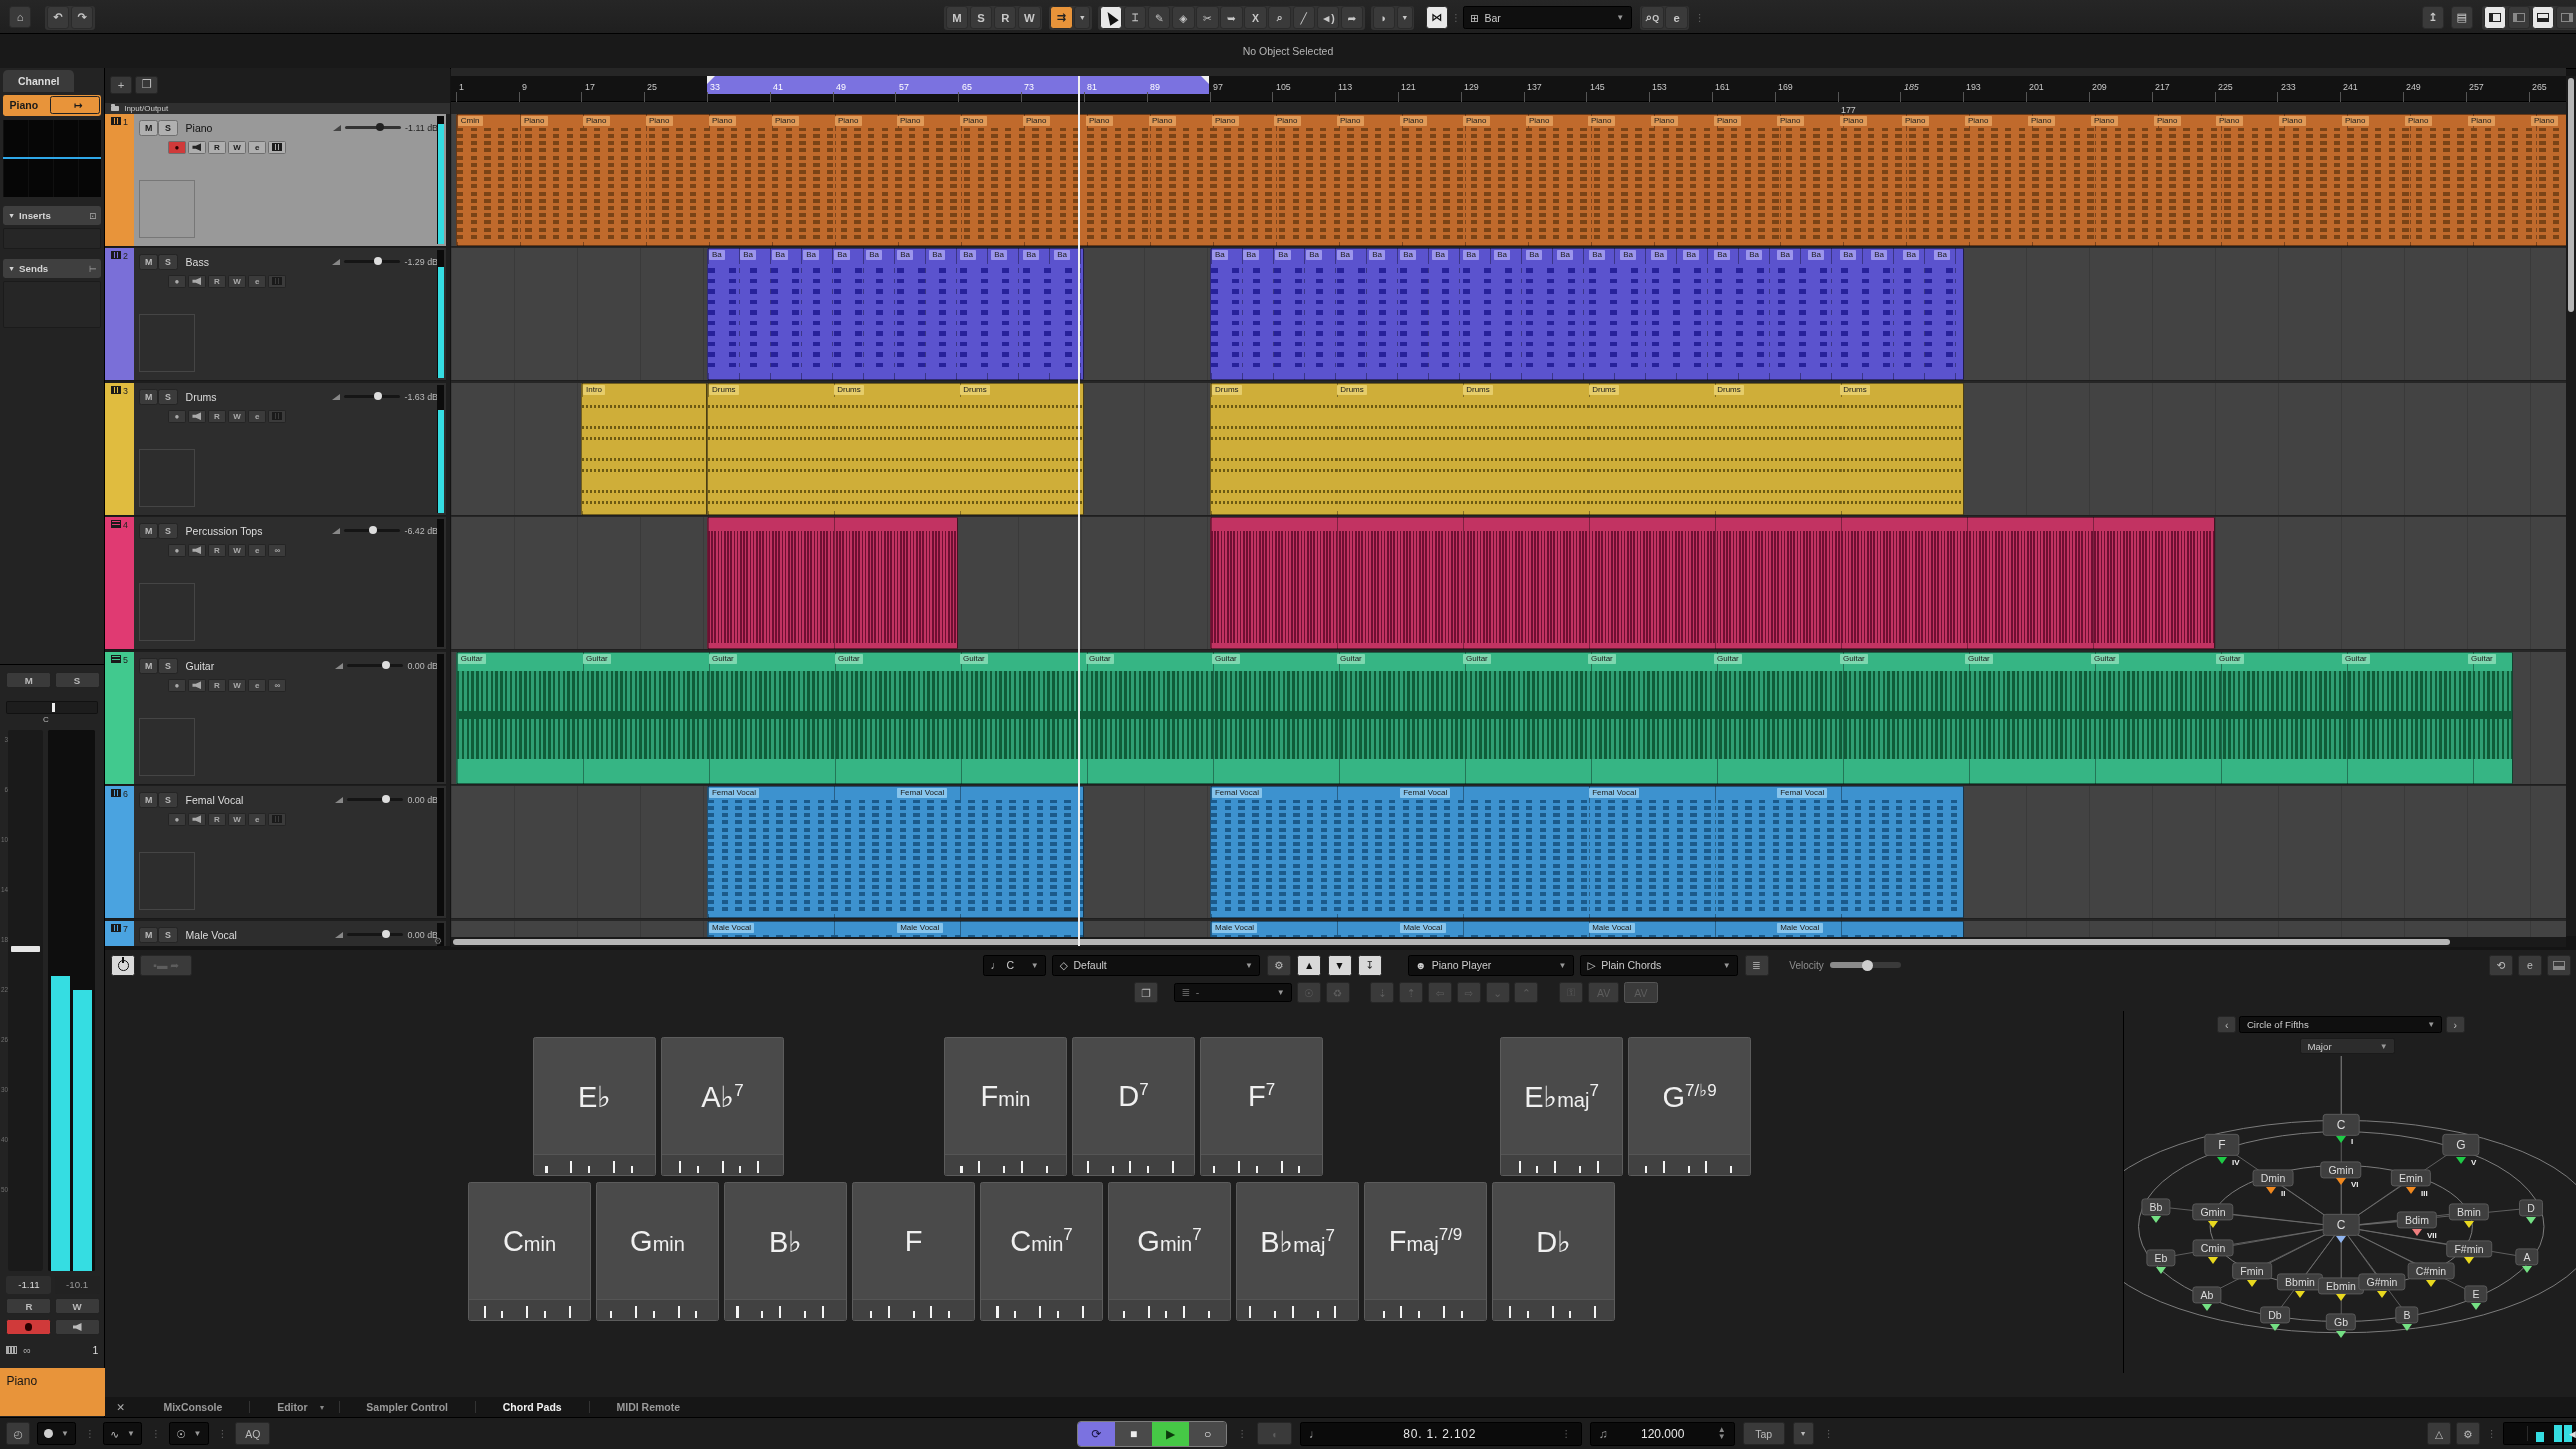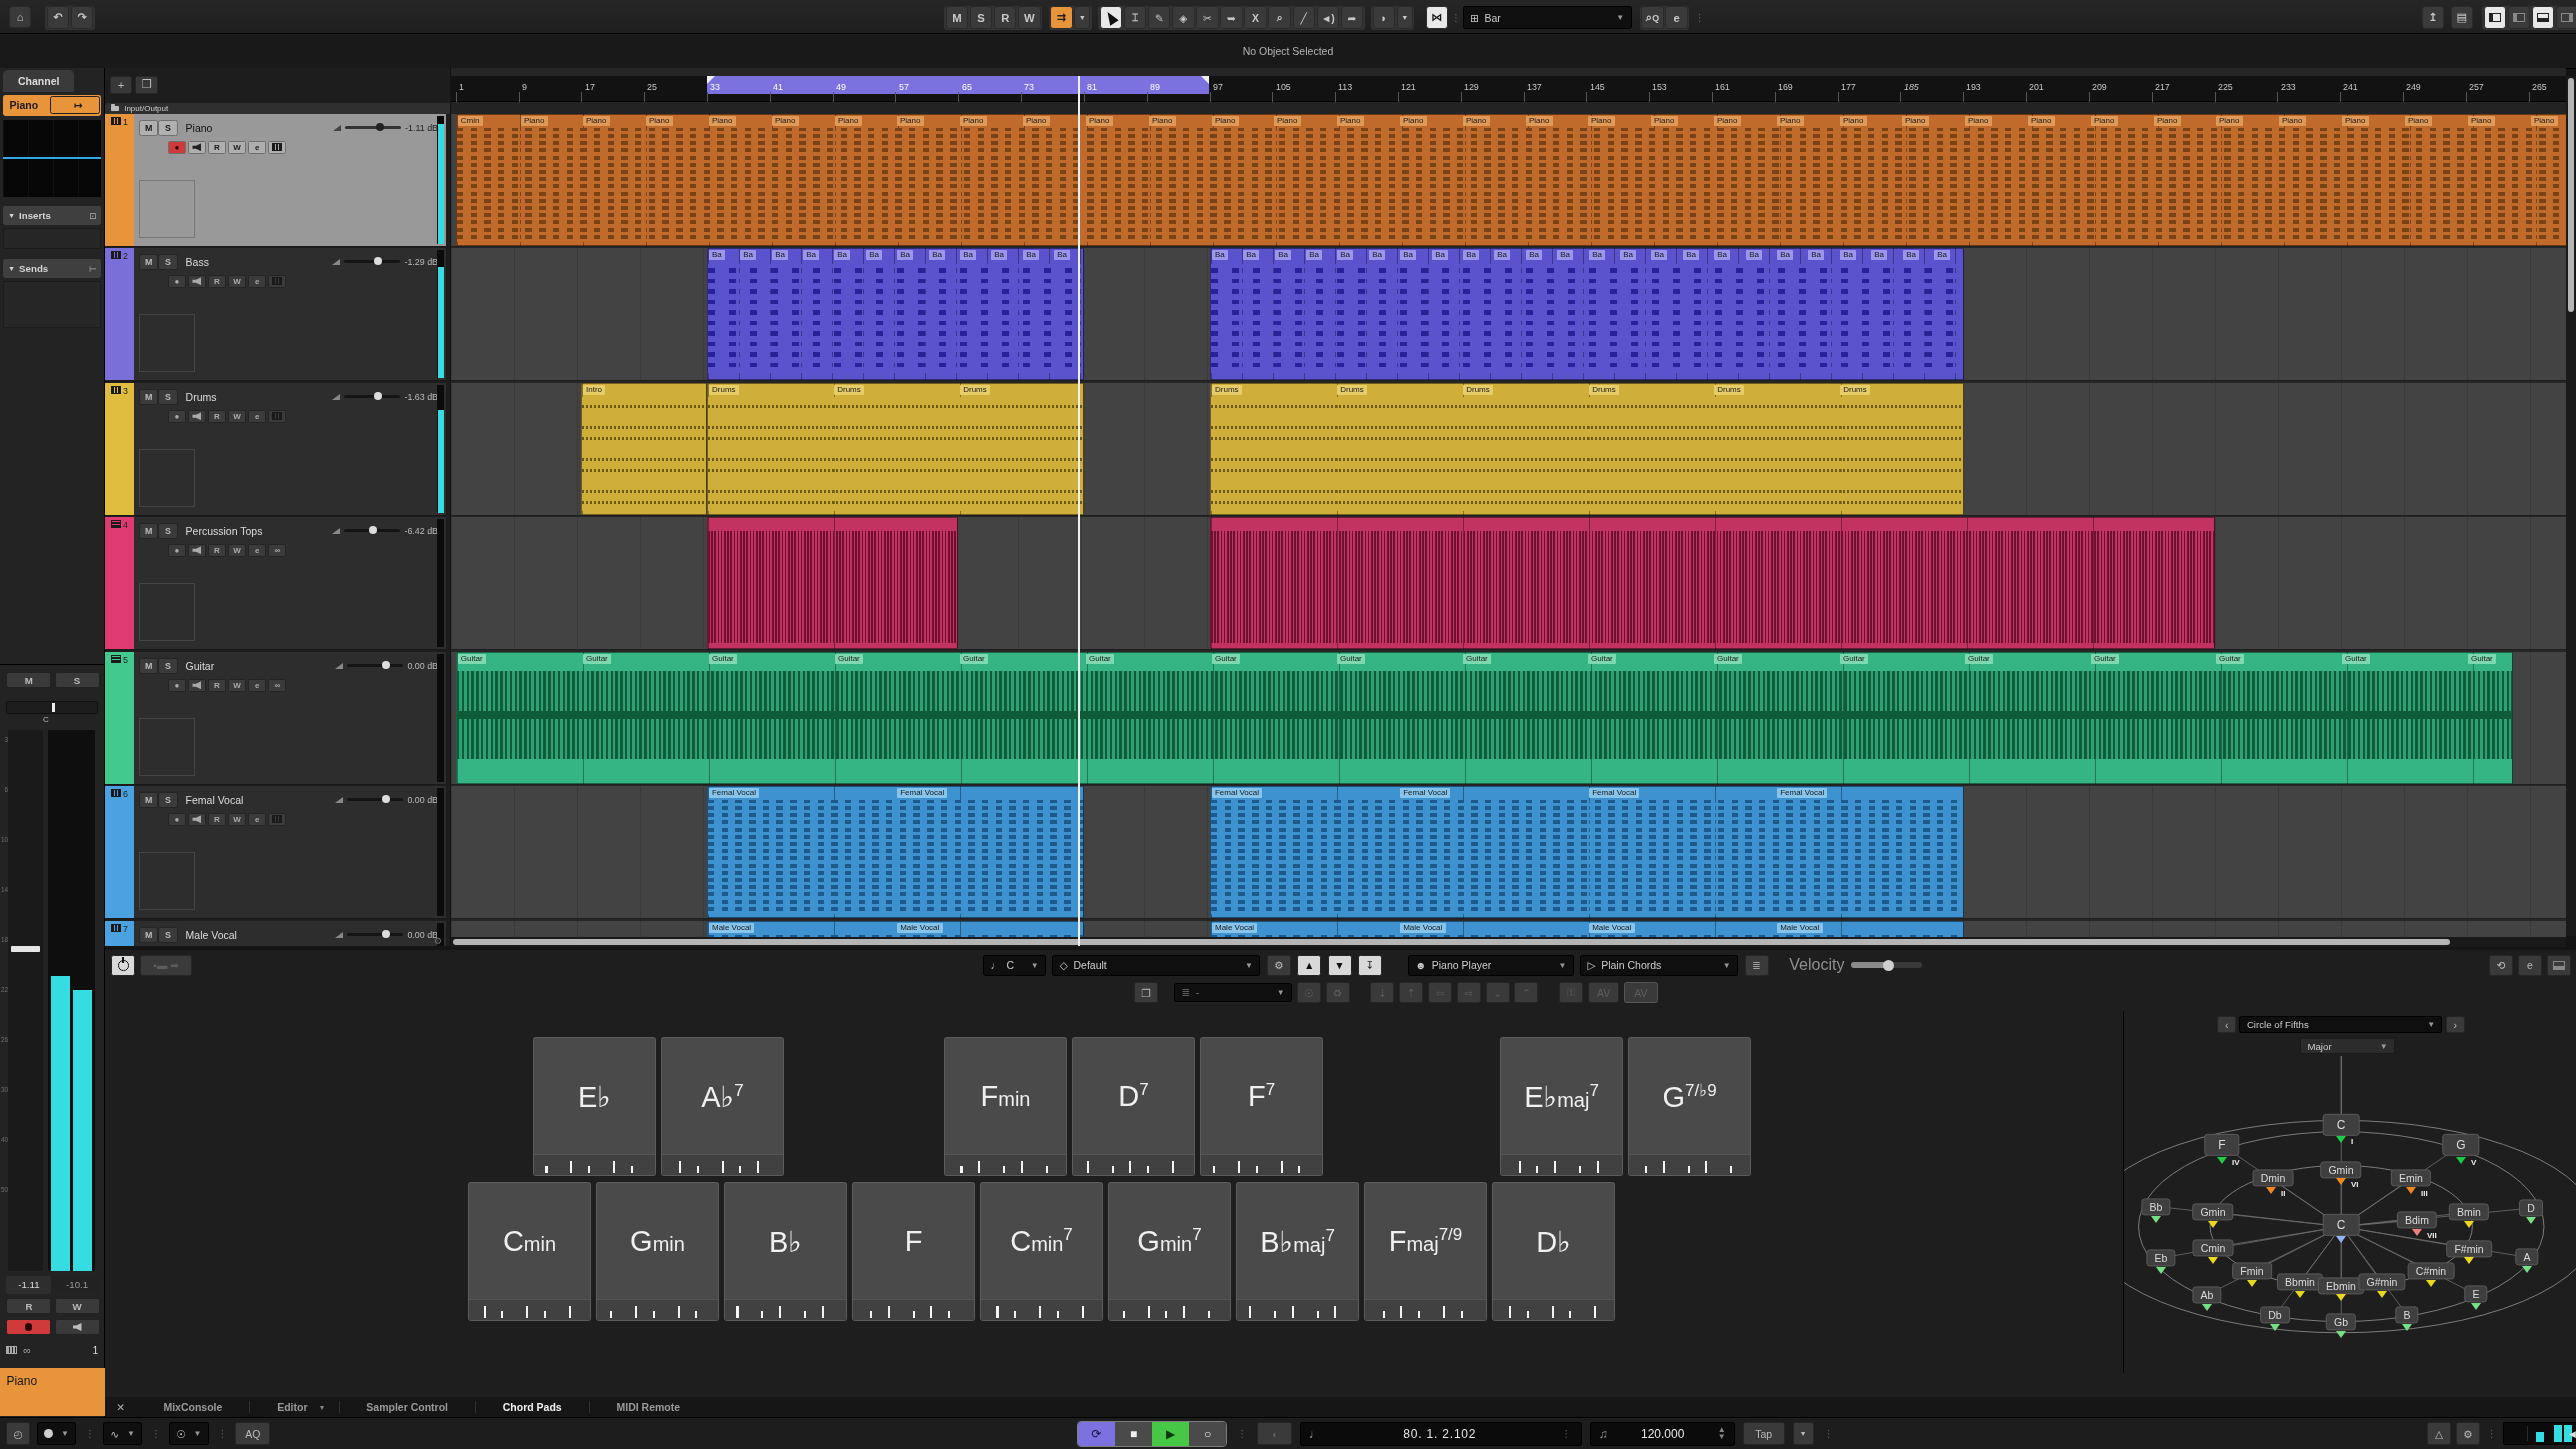--- a/index.html
+++ b/index.html
@@ -732,21 +732,21 @@
       <span class="rnum" style="left: 1076px;">137</span>
       <span class="rtick" style="left: 1073px;"></span>
       <span class="rnum" style="left: 1139px;">145</span>
       <span class="rtick" style="left: 1135px;"></span>
       <span class="rnum" style="left: 1201px;">153</span>
       <span class="rtick" style="left: 1198px;"></span>
       <span class="rnum" style="left: 1264px;">161</span>
       <span class="rtick" style="left: 1261px;"></span>
       <span class="rnum" style="left: 1327px;">169</span>
       <span class="rtick" style="left: 1324px;"></span>
-      <span class="rnum" style="left: 1390px;">177</span>
+      <span class="rnum" style="left: 1390px; margin-top: 23px;">177</span>
       <span class="rtick" style="left: 1387px;"></span>
       <span class="rnum" style="left: 1453px; font-style: italic;">185</span>
       <span class="rtick" style="left: 1449px;"></span>
       <span class="rnum" style="left: 1515px;">193</span>
       <span class="rtick" style="left: 1512px;"></span>
       <span class="rnum" style="left: 1578px;">201</span>
       <span class="rtick" style="left: 1575px;"></span>
       <span class="rnum" style="left: 1641px;">209</span>
       <span class="rtick" style="left: 1638px;"></span>
       <span class="rnum" style="left: 1704px;">217</span>
@@ -802,21 +802,21 @@
       <span>Piano Player</span>
       <span class="dd">▼</span>
     </span>
     <span class="pill" style="width:158px;">
       <span>▷</span>
       <span>Plain Chords</span>
       <span class="dd">▼</span>
     </span>
     <span class="sq">≣</span>
     <span style="width:8px;"></span>
-    <span style="color:#8f8f8f;font-size:16px;">Velocity</span>
+    <span style="color:#8f8f8f;font-size:10px;">Velocity</span>
     <span style="width:71px;height:6.4px;background:#3a3a3a;border-radius:3.2px;position:relative;display:inline-block;">
       <span style="position:absolute;left:0;top:0;bottom:0;width:37px;background:#8b8b8b;border-radius:3.2px;"></span>
       <span style="position:absolute;left:32px;top:-2.4px;width:11.3px;height:11.3px;background:#cfcfcf;border-radius:50%;"></span>
     </span>
   </div>
   <div class="abs" style="left:2384px;top:4.8px;display:flex;gap:4.8px;align-items:center;">
     <span class="sq">⟲</span>
     <span class="sq">e</span>
     <span class="sq">
         <span class="zicon b"></span>

